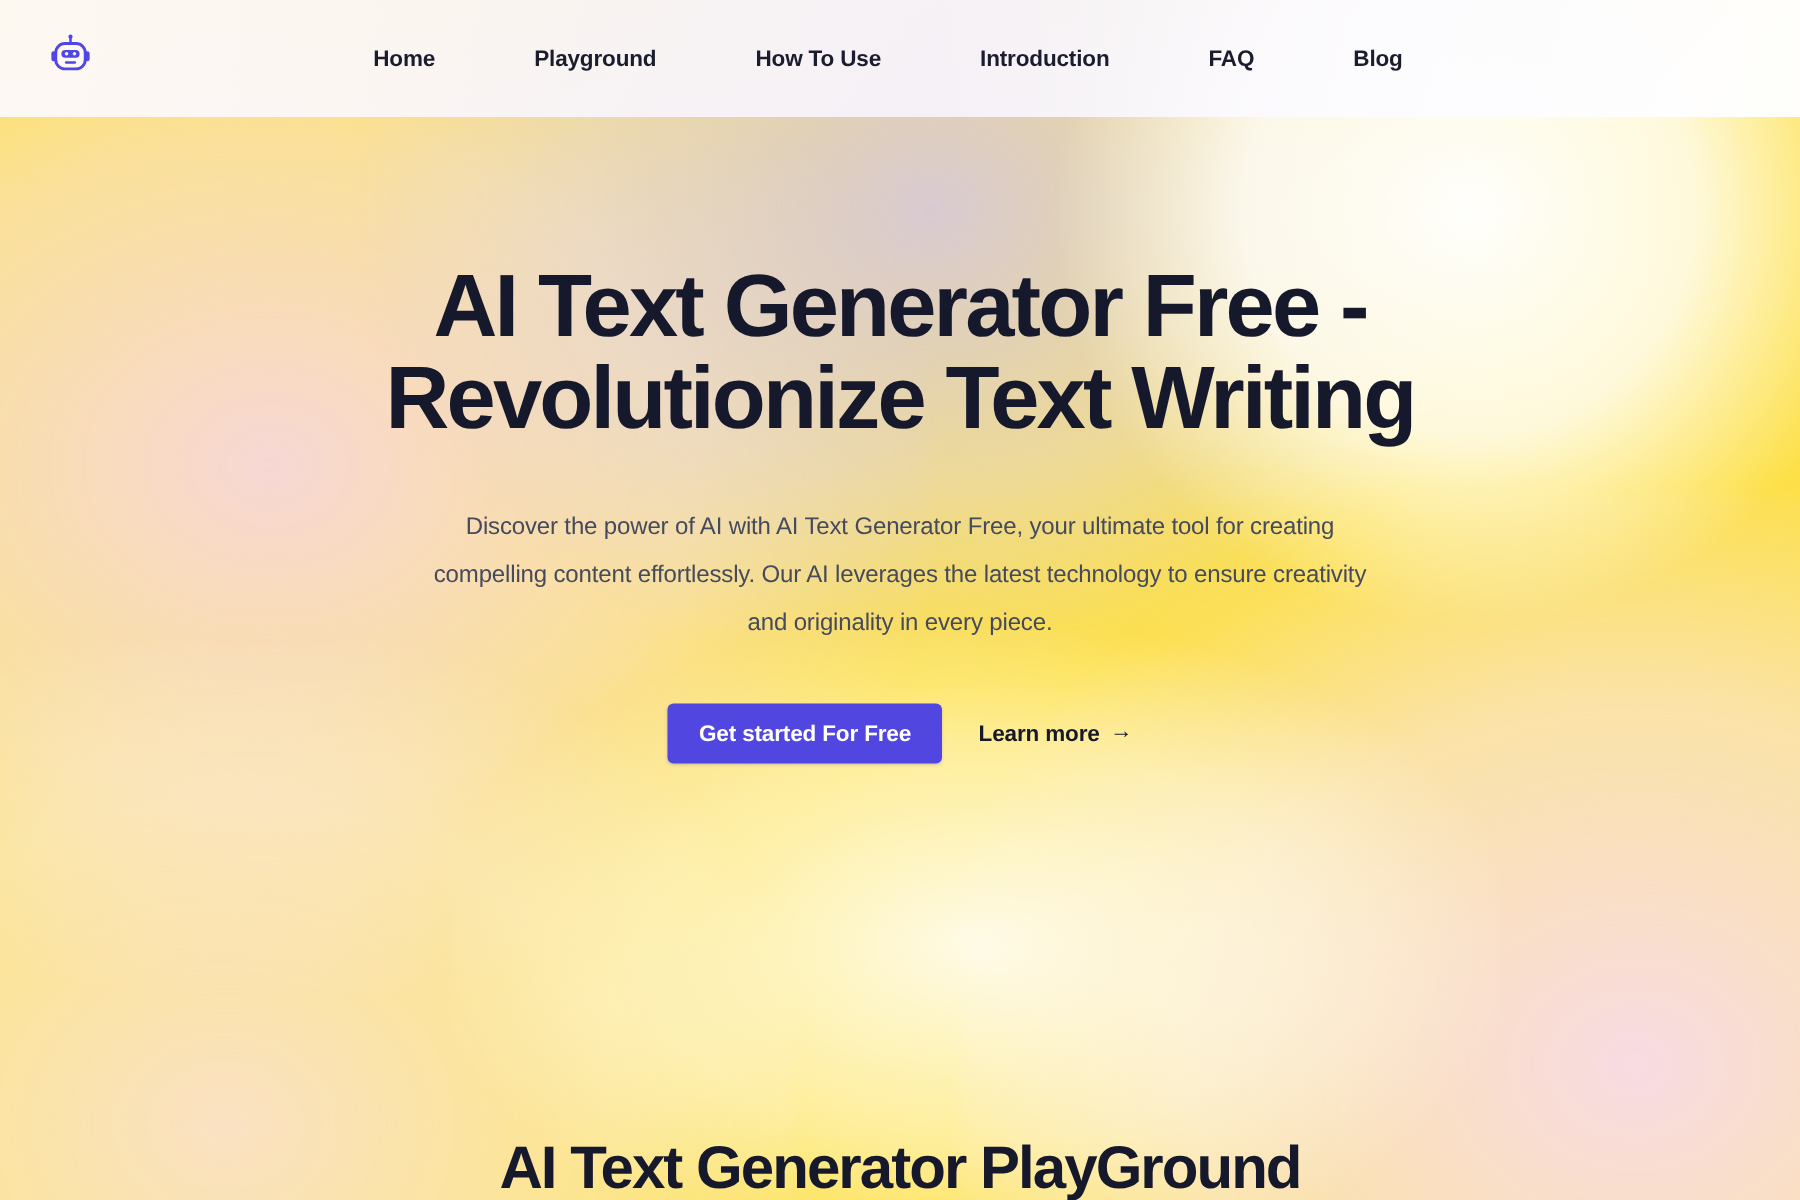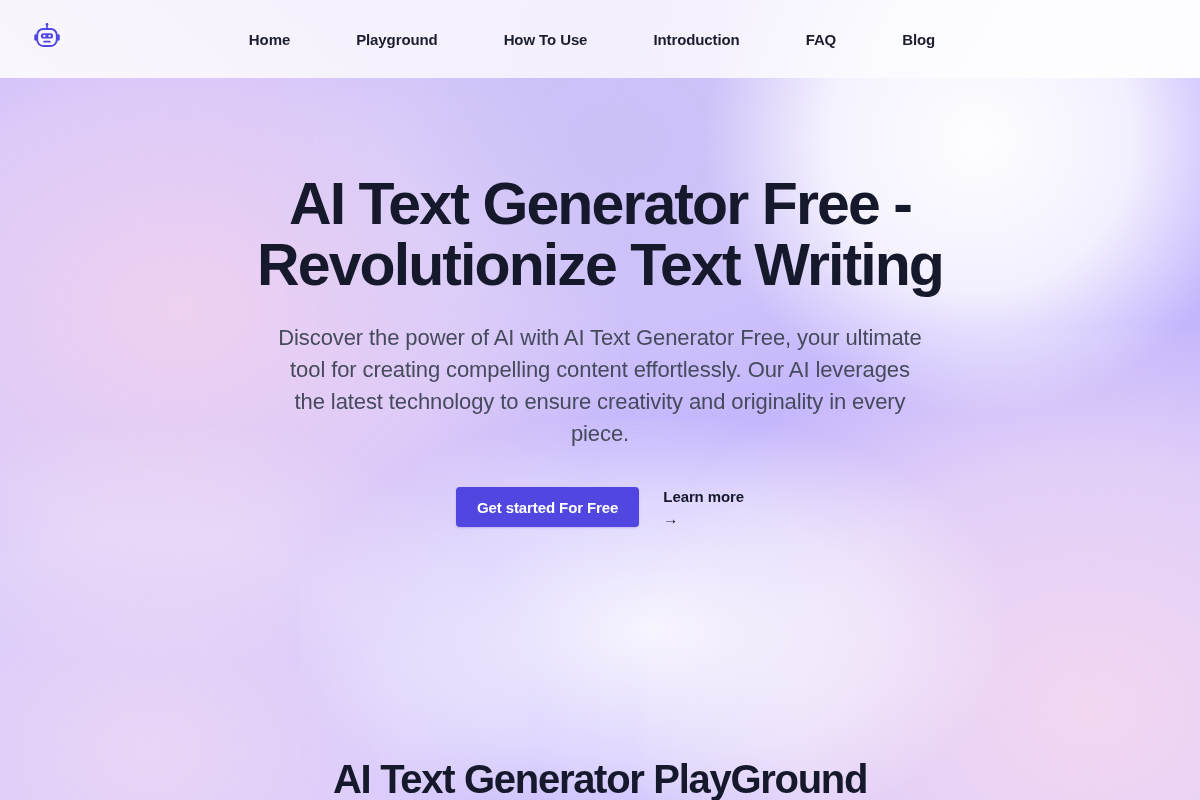--- a/index.html
+++ b/index.html
@@ -15,21 +15,21 @@
     background: #ffffff;
     position: relative;
   }
 
   
   .page {
     position: absolute;
     inset: 0;
     width: 1200px;
     height: 800px;
-    background: #c4b5fd;
+    background: #fde047;
     overflow: hidden;
     padding-left: 44px;
   }
 
   .bg-layer {
     position: absolute;
     inset: 0;
     pointer-events: none;
   }
 
@@ -161,23 +161,23 @@
     padding-top: 96px;
     width: 700px;
     font-size: 59px;
     line-height: 61px;
     font-weight: 800;
     letter-spacing: -1.9px;
     color: #16182b;
   }
 
   .hero-sub {
-    margin: 26px auto 0;
+    margin: 40px auto 0;
     width: 650px;
-    font-size: 22px;
+    font-size: 16px;
     line-height: 32px;
     font-weight: 400;
     color: #454a5c;
     letter-spacing: -0.1px;
   }
 
   .cta-row {
     margin-top: 37px;
     display: flex;
     align-items: center;
@@ -209,21 +209,20 @@
     gap: 7px;
     font-size: 15px;
     font-weight: 700;
     color: #16182b;
     letter-spacing: -0.1px;
     text-decoration: none;
     cursor: pointer;
     background: none;
     border: none;
     font-family: "Liberation Sans", sans-serif;
-    flex-direction: column;
   }
 
   .btn-link .arrow {
     font-size: 15px;
     line-height: 1;
     position: relative;
     top: -0.5px;
   }
 
   

